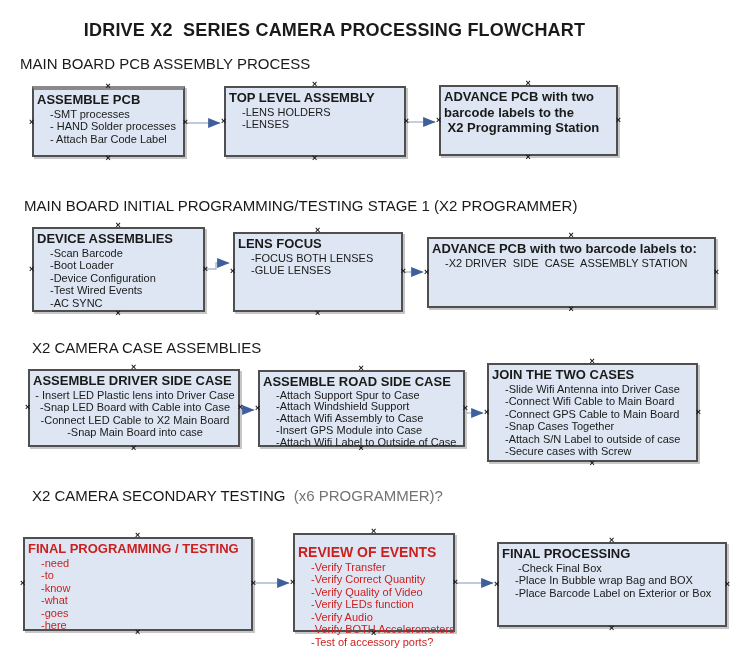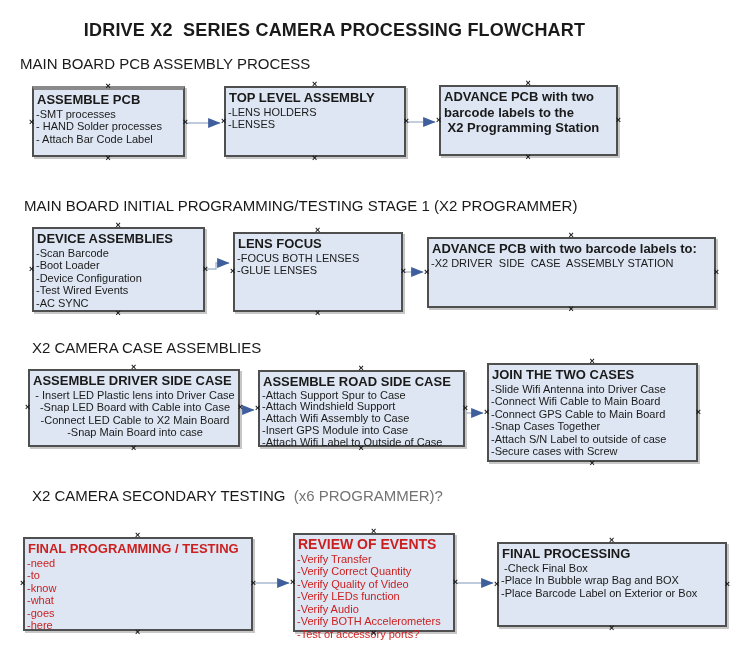--- a/index.html
+++ b/index.html
@@ -9,36 +9,36 @@
           font-size:18px;font-weight:bold;letter-spacing:.2px;white-space:pre;}
   .sec{position:absolute;font-size:15px;font-weight:normal;white-space:pre;}
   .sec .red-part{color:#737373;margin-top:13px;}
   #s1{left:20px;top:55px;}
   #s2{left:24px;top:197px;}
   #s3{left:32px;top:339px;}
   #s4{left:32px;top:487px;}
   .box{position:absolute;box-sizing:border-box;background:#dde6f2;border:2px solid #4f4f4f;
        box-shadow:2px 2px 0 rgba(130,130,130,.45);overflow:visible;}
   .bt{font-size:13px;font-weight:bold;line-height:15.5px;padding:2px 0 0 3px;white-space:pre;}
-  .item{font-size:11px;line-height:12.5px;padding-left:2px;white-space:pre;}
+  .item{font-size:11px;line-height:12.5px;padding-left:16px;white-space:pre;}
   .red .bt,.red .item{color:#cc1f1f;}
   #b1{left:32px;top:86px;width:153px;height:71px;border-top:4px solid #8a8a8a;}
   #b2{left:224px;top:86px;width:182px;height:71px;}
   #b3{left:439px;top:85px;width:179px;height:71px;}
   #b4{left:32px;top:227px;width:173px;height:85px;}
   #b5{left:233px;top:232px;width:170px;height:80px;}
   #b6{left:427px;top:237px;width:289px;height:71px;}
   #b7{left:28px;top:369px;width:212px;height:78px;}
   #b7 .item{padding-left:2px;text-align:center;}
   #b8{left:258px;top:370px;width:207px;height:77px;}
   #b8 .item{line-height:11.8px;}
   #b9{left:487px;top:363px;width:211px;height:99px;}
   #b10{left:23px;top:537px;width:230px;height:94px;}
   #b11{left:293px;top:533px;width:162px;height:99px;}
-  #b11 .bt{font-size:14px;}
+  #b11 .bt{font-size:14px;margin-top:8px;}
   #b12{left:497px;top:542px;width:230px;height:85px;}
   svg.overlay{position:absolute;left:0;top:0;pointer-events:none;}
   .hx{position:absolute;font-weight:bold;font-size:9px;line-height:9px;color:#141414;z-index:3;}
   .hx.t{top:-8px;left:50%;margin-left:-3px;}
   .hx.b{bottom:-8px;left:50%;margin-left:-3px;}
   .hx.l{left:-5px;top:50%;margin-top:-5px;}
   .hx.r{right:-5px;top:50%;margin-top:-5px;}
 </style>
 </head>
 <body>

